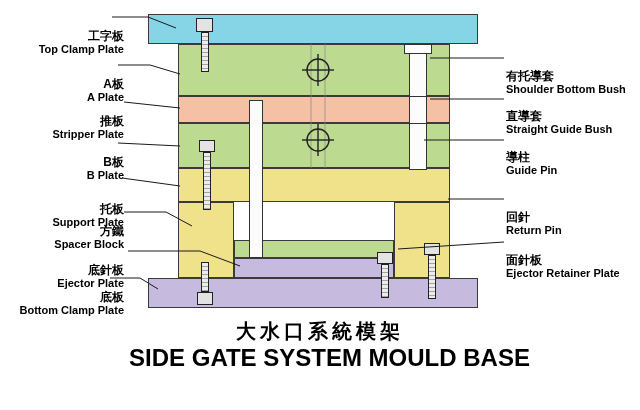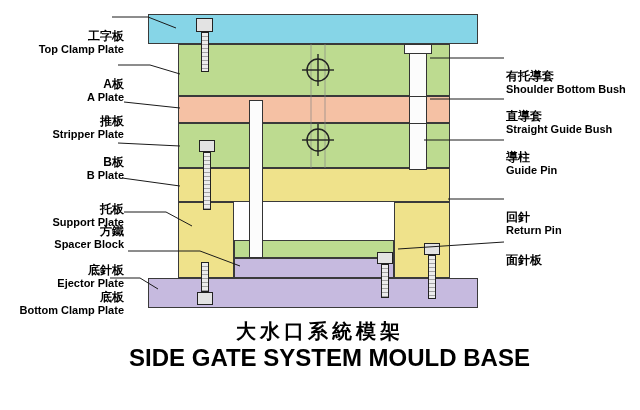--- a/index.html
+++ b/index.html
@@ -168,18 +168,19 @@
   <div class="label right r3">
     <div class="zh">導柱</div>
     <div class="en">Guide Pin</div>
   </div>
   <div class="label right r4">
     <div class="zh">回針</div>
     <div class="en">Return Pin</div>
   </div>
   <div class="label right r5">
     <div class="zh">面針板</div>
+    <div class="en">Ejector Retainer Plate</div>
   </div>
 
   <div class="title-zh">大水口系統模架</div>
   <div class="title-en">SIDE GATE SYSTEM MOULD BASE</div>
 
 </div>
 
 </body></html>

